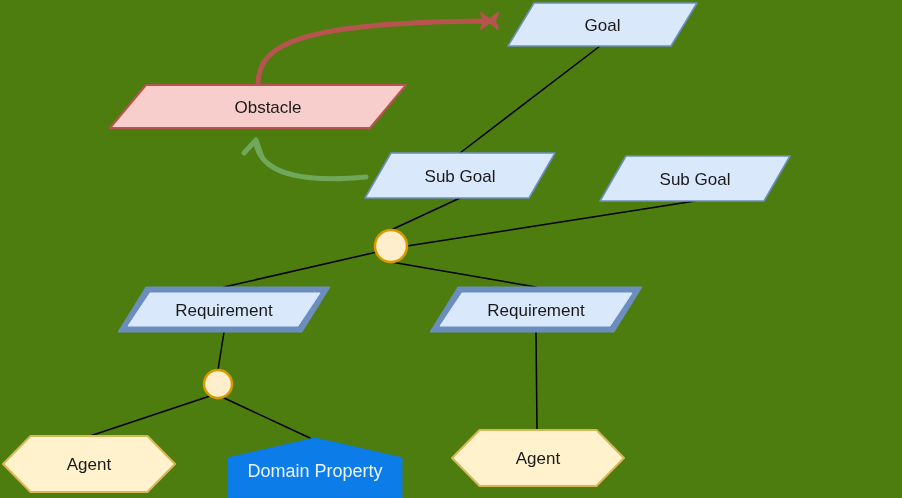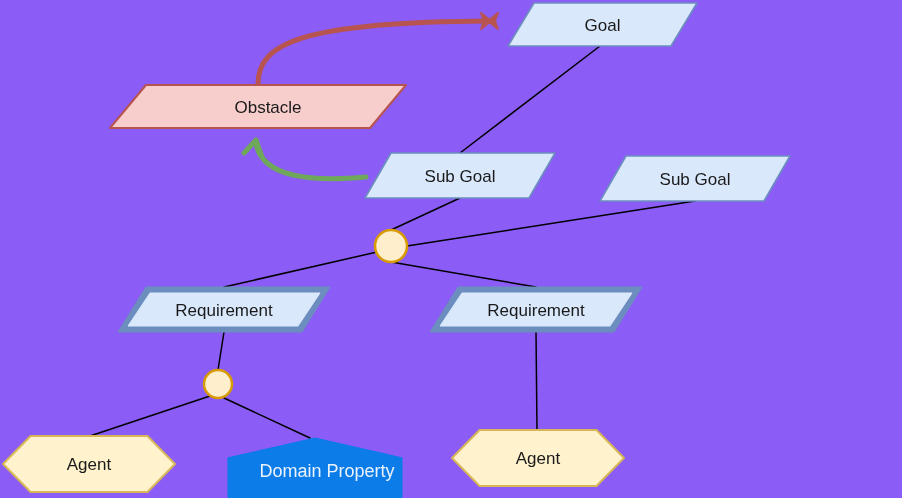--- a/index.html
+++ b/index.html
@@ -8,21 +8,21 @@
     padding: 0;
     background: #000000;
   }
   body {
     font-family: "Liberation Sans", sans-serif;
   }
   #canvas {
     position: relative;
     width: 902px;
     height: 498px;
-    background: #8b5cf6;
+    background: #4d7c0f;
     overflow: hidden;
   }
   #canvas svg.layer {
     position: absolute;
     left: 0;
     top: 0;
     width: 902px;
     height: 498px;
     overflow: visible;
   }
@@ -125,16 +125,16 @@
 
   <div id="label-layer">
       <div class="node-label" style="left: 602.5px; top: 24.5px;">Goal</div>
       <div class="node-label" style="left: 268px; top: 106.5px;">Obstacle</div>
       <div class="node-label" style="left: 460px; top: 175.5px;">Sub Goal</div>
       <div class="node-label" style="left: 695px; top: 178.5px;">Sub Goal</div>
       <div class="node-label" style="left: 224px; top: 309.5px;">Requirement</div>
       <div class="node-label" style="left: 536px; top: 309.5px;">Requirement</div>
       <div class="node-label" style="left: 89px; top: 464px;">Agent</div>
       <div class="node-label" style="left: 538px; top: 458px;">Agent</div>
-      <div class="node-label inverted" style="left: 327px; top: 471px;">Domain Property</div>
+      <div class="node-label inverted" style="left: 315px; top: 471px;">Domain Property</div>
     </div>
 
 </div>
 
 </body></html>

